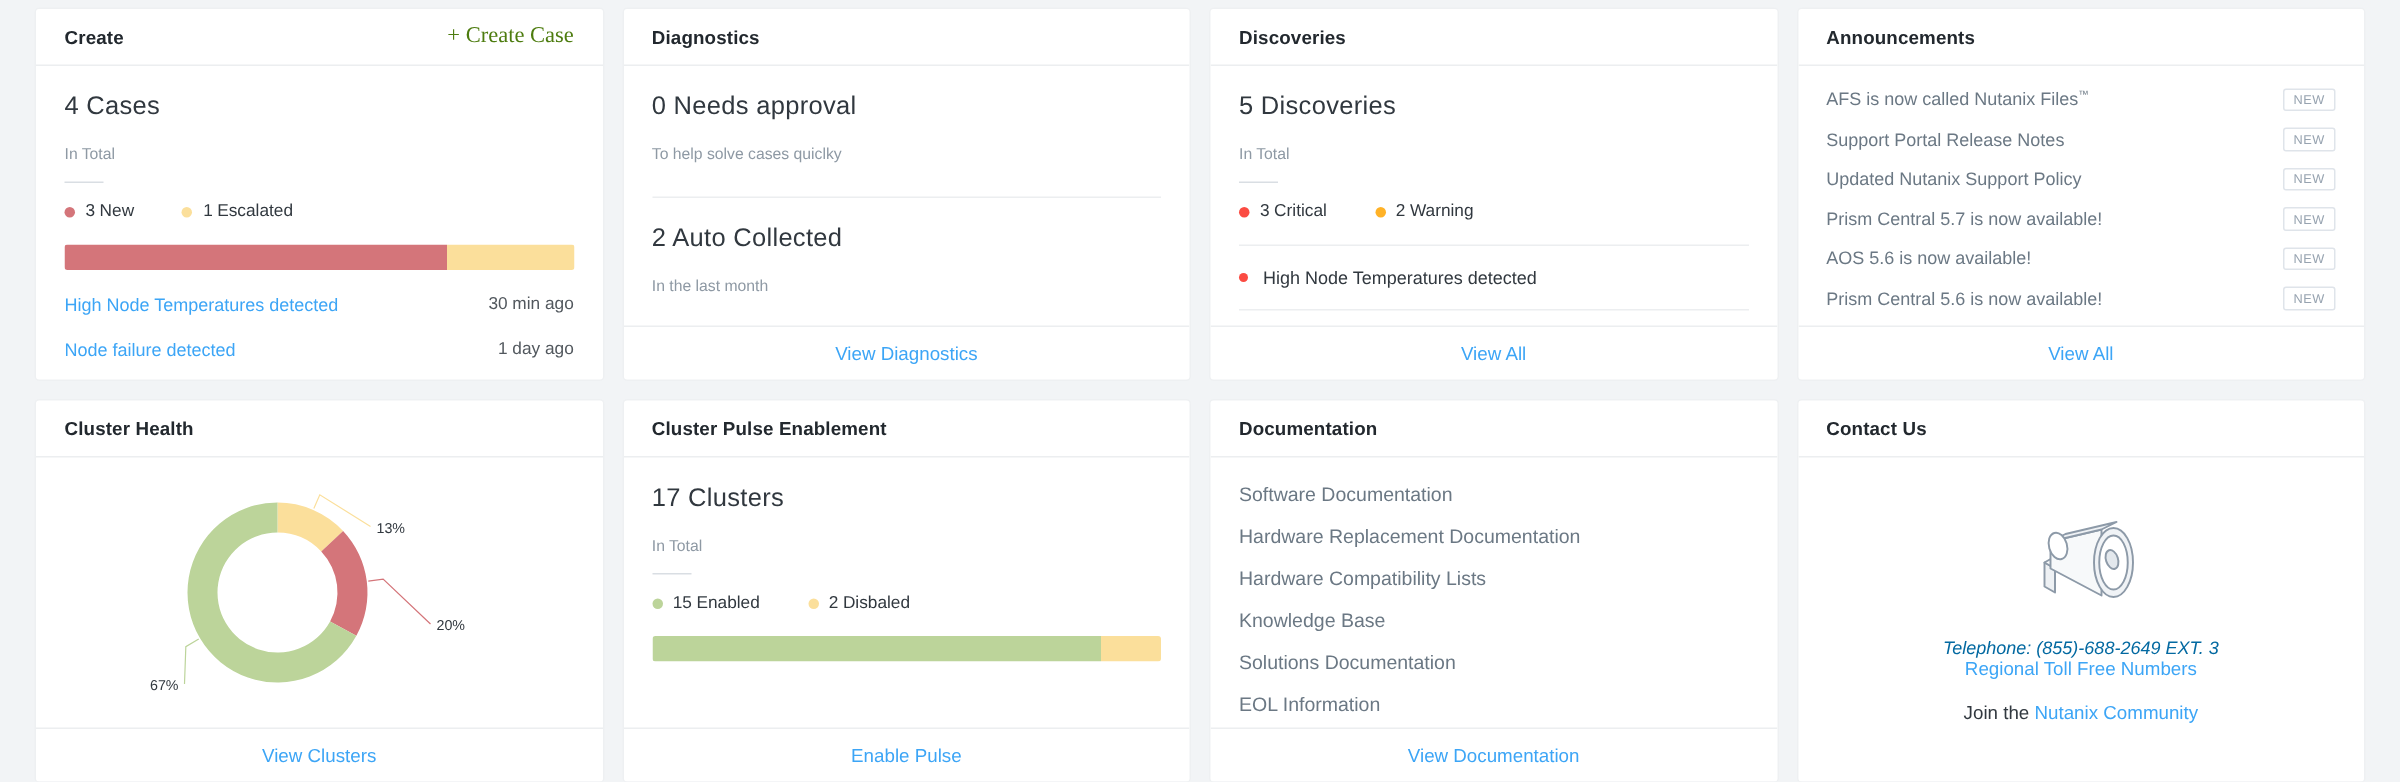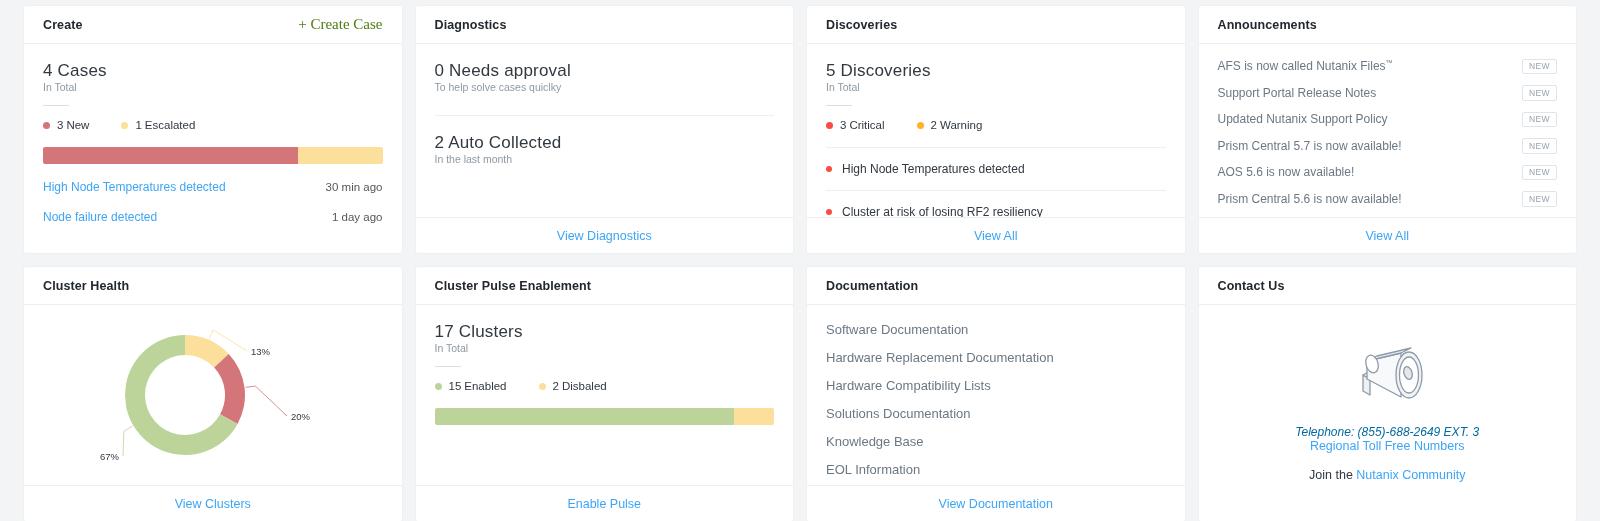--- a/index.html
+++ b/index.html
@@ -49,21 +49,21 @@
   }
   .card-body { flex: 1 1 auto; padding: 0 19px; overflow: hidden; }
   .card-foot {
     flex: 0 0 36px;
     border-top: 1px solid #eceef0;
     display: flex; align-items: center; justify-content: center;
   }
   .foot-link { font-size: 12.5px; color: #3ca5f6; cursor: pointer; }
 
   .big-num { font-size: 17px; color: #31383f; font-weight: normal; margin-top: 17px; letter-spacing: 0.2px; }
-  .sub-num { font-size: 10.5px; color: #8e99a4; margin-top: 0; }
+  .sub-num { font-size: 10.5px; color: #8e99a4; margin-top: 16px; }
   .mini-rule { width: 26px; height: 1px; background: #d9dee3; margin-top: 12px; }
 
   .legend-row { display: flex; align-items: center; margin-top: 13px; }
   .legend { display: flex; align-items: center; margin-right: 32px; font-size: 11.5px; color: #31383f; }
   .legend .dot { width: 7px; height: 7px; border-radius: 50%; margin-right: 7px; flex: 0 0 7px; }
   .legend .val { margin-right: 3px; }
 
   .stacked { display: flex; height: 17px; margin-top: 16px; border-radius: 2px; overflow: hidden; }
 
   .case-row {
@@ -294,22 +294,22 @@
   </div>
 
   <div class="card">
     <div class="card-head">
       <span class="card-title">Documentation</span>
     </div>
     <div class="card-body" style="padding-top:10px">
       <span class="doc-link">Software Documentation</span>
       <span class="doc-link">Hardware Replacement Documentation</span>
       <span class="doc-link">Hardware Compatibility Lists</span>
+      <span class="doc-link">Knowledge Base</span>
       <span class="doc-link">Solutions Documentation</span>
-      <span class="doc-link">Knowledge Base</span>
       <span class="doc-link">EOL Information</span>
     </div>
     <div class="card-foot">
       <span class="foot-link">View Documentation</span>
     </div>
   </div>
 
   <div class="card">
     <div class="card-head">
       <span class="card-title">Contact Us</span>

